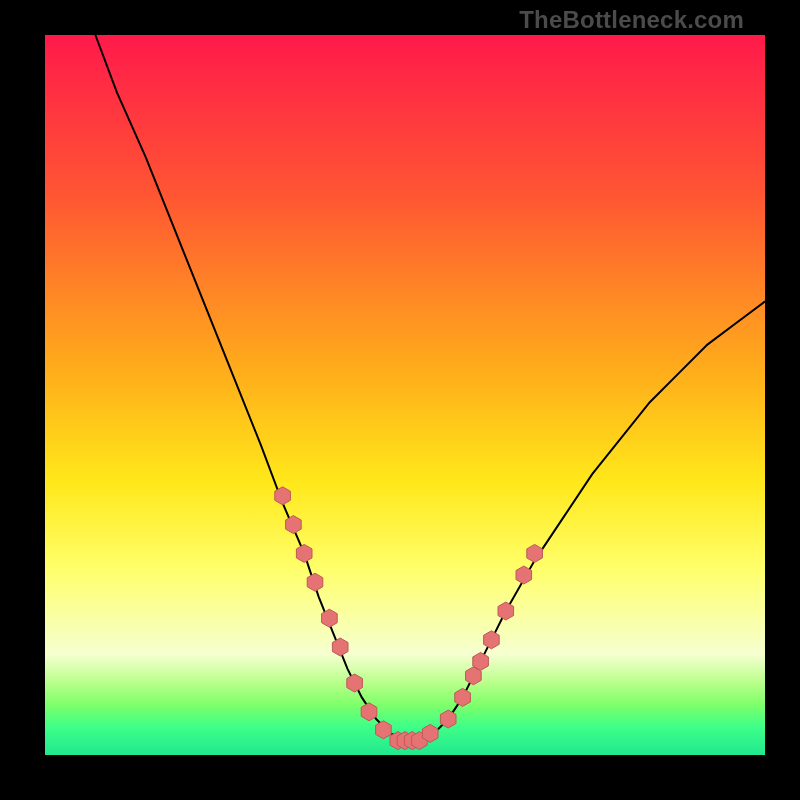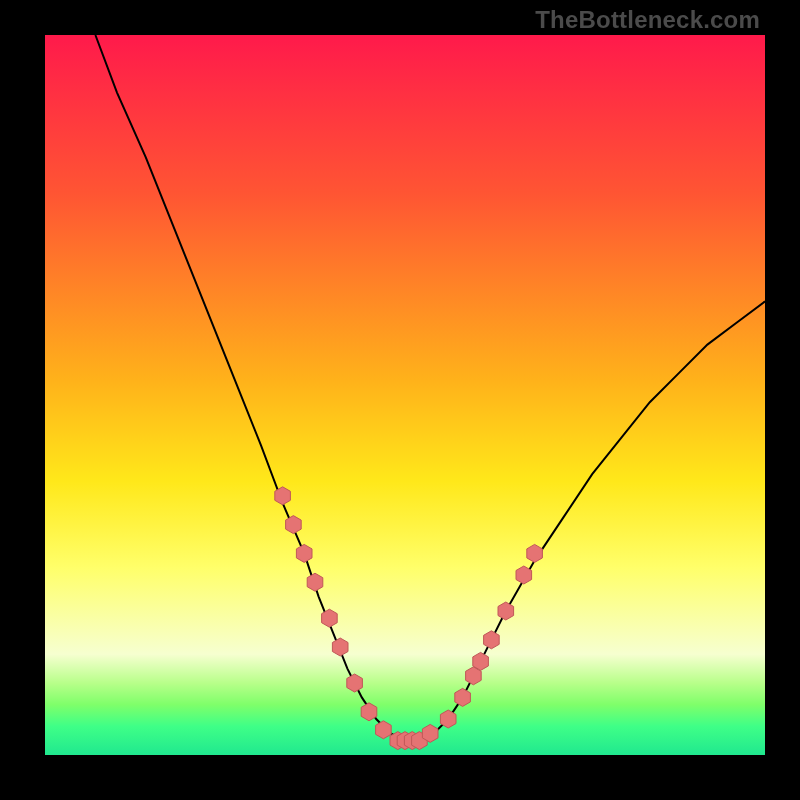--- a/index.html
+++ b/index.html
@@ -23,21 +23,21 @@
     position: absolute;
     left: 45px;
     top: 35px;
     width: 720px;
     height: 720px;
     
   }
   .watermark {
     position: absolute;
     top: 6px;
-    right: 40px;
+    right: 56px;
     color: #4b4b4b;
     font-size: 24px;
     font-weight: 600;
     letter-spacing: 0.2px;
     z-index: 5;
   }
   svg.overlay {
     position: absolute;
     left: 0;
     top: 0;

